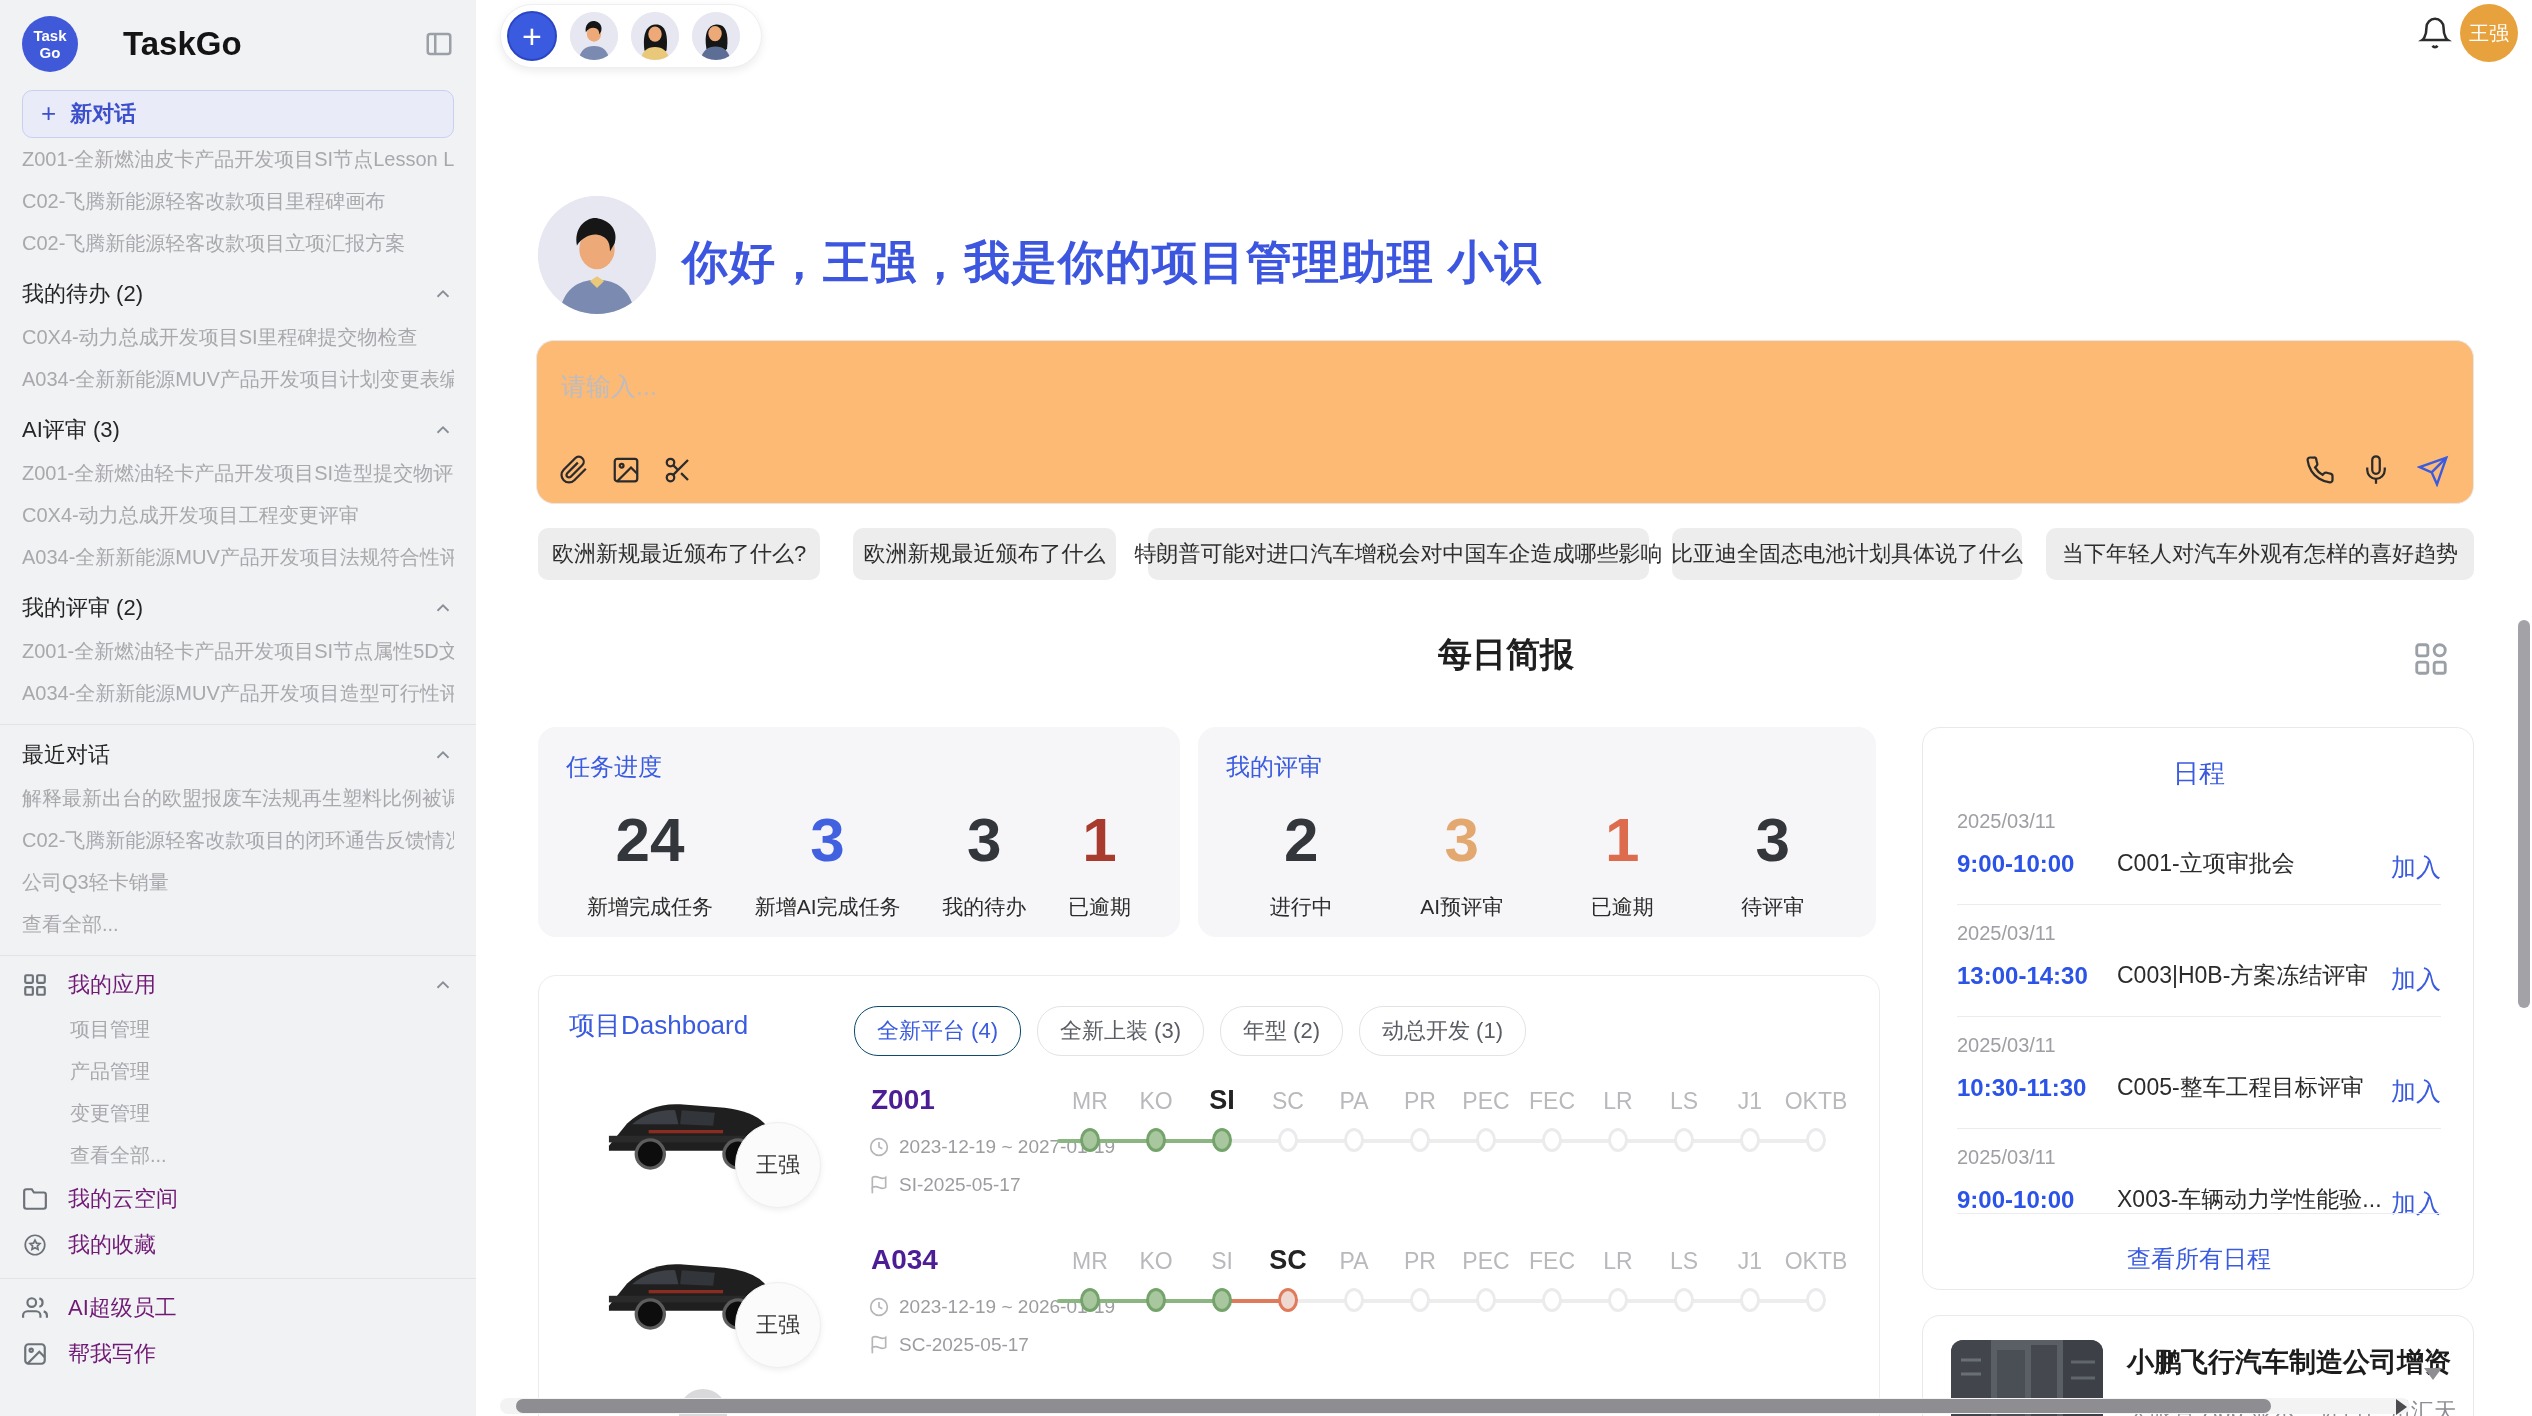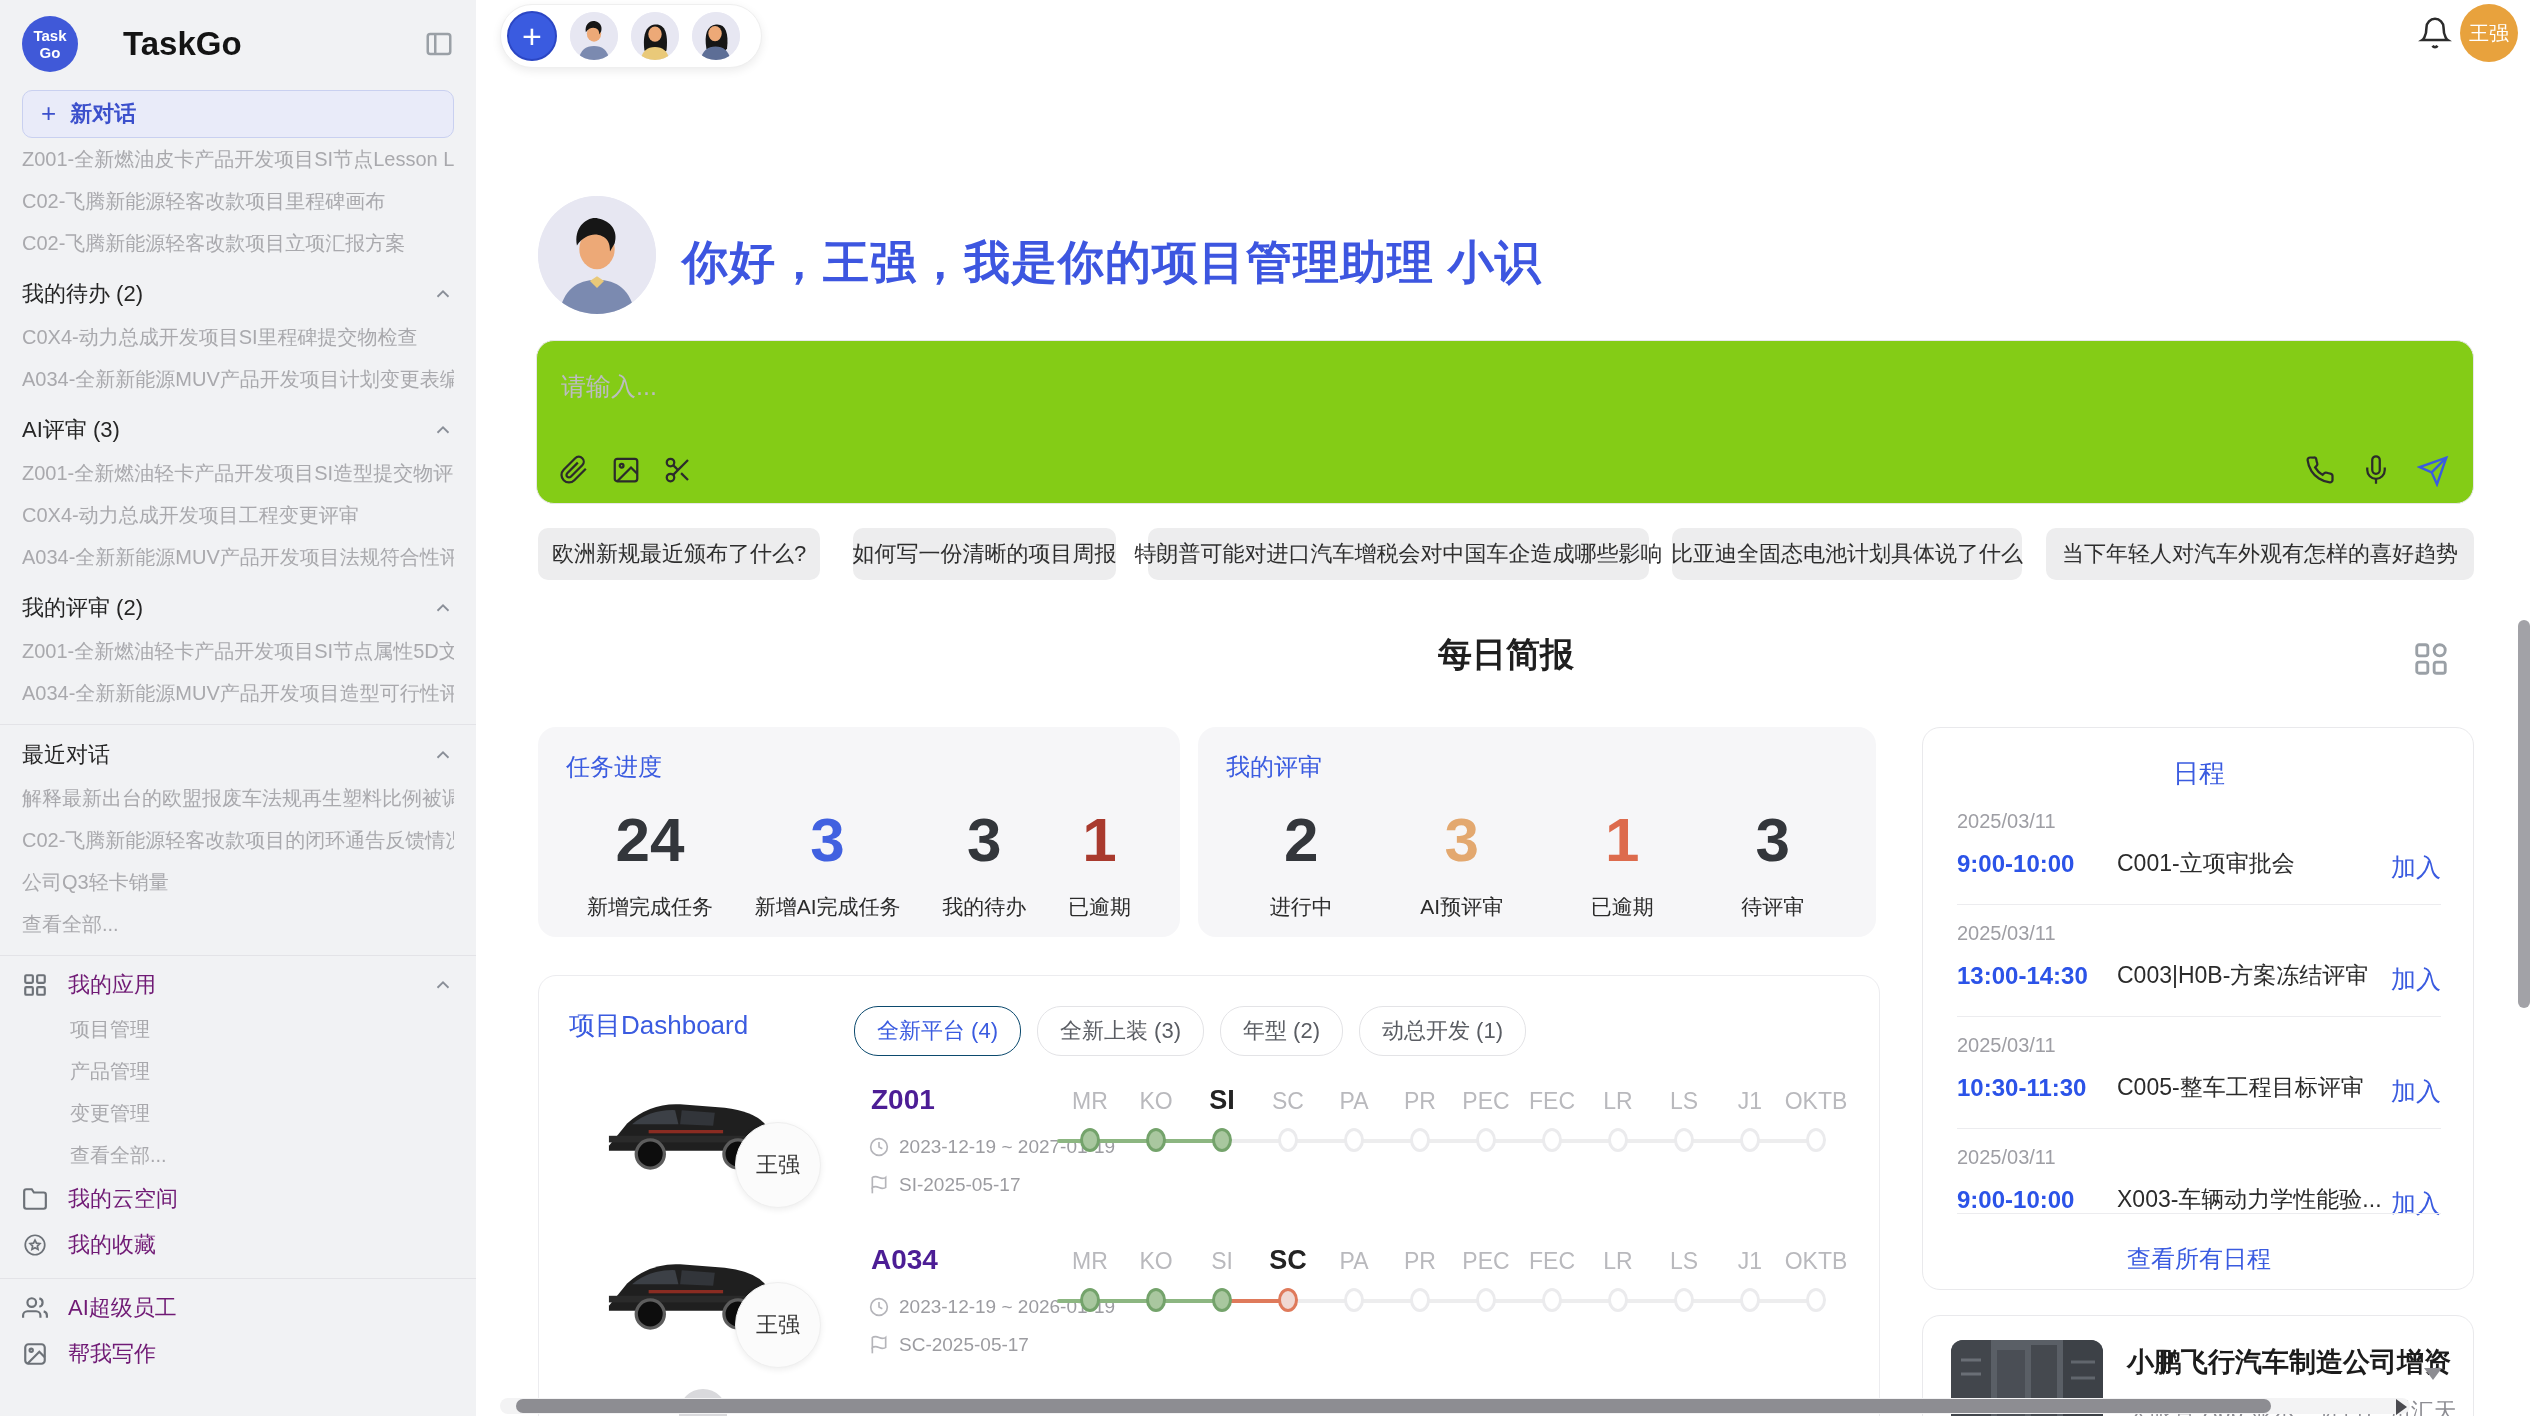--- a/index.html
+++ b/index.html
@@ -30,21 +30,21 @@
   .pill .addbtn{width:50px;height:50px;border-radius:50%;background:#3a5be0;color:#fff;display:flex;align-items:center;justify-content:center;font-size:34px;font-weight:300;border:2px solid #2b46c4;box-sizing:border-box;cursor:pointer;}
   .pav{width:48px;height:48px;border-radius:50%;overflow:hidden;margin-left:13px;cursor:pointer;background:#e7e7f2;}
   .bell{position:absolute;left:2418px;top:16px;width:34px;height:34px;color:#2b2b2b;cursor:pointer;}
   .user-badge{position:absolute;left:2460px;top:4px;width:58px;height:58px;border-radius:50%;background:#e8a23d;color:#fff;display:flex;align-items:center;justify-content:center;font-size:20px;cursor:pointer;}
 
   
   .greet-avatar{position:absolute;left:538px;top:196px;width:118px;height:118px;border-radius:50%;overflow:hidden;background:#e7e7f2;}
   .greet-text{position:absolute;left:682px;top:232px;font-size:46px;font-weight:bold;color:#3d56e0;letter-spacing:1px;}
 
   
-  .composer{position:absolute;left:536px;top:340px;width:1938px;height:164px;border:1px solid #e7e7ea;border-radius:18px;background:#84cc16;box-sizing:border-box;}
+  .composer{position:absolute;left:536px;top:340px;width:1938px;height:164px;border:1px solid #e7e7ea;border-radius:18px;background:#fdba74;box-sizing:border-box;}
   .composer input{position:absolute;left:22px;top:22px;width:1400px;height:44px;border:none;outline:none;font-size:25px;color:#333;background:transparent;font-family:inherit;}
   .composer input::placeholder{color:#bcbcc2;}
   .c-icons-left{position:absolute;left:22px;bottom:18px;display:flex;gap:22px;color:#2b2b2b;}
   .c-icons-right{position:absolute;right:26px;bottom:18px;display:flex;gap:26px;color:#2b2b2b;align-items:center;}
   .cico{width:30px;height:30px;cursor:pointer;}
   .send{color:#3a5be0;}
 
   
   .chip{position:absolute;top:528px;height:52px;background:#ededee;border-radius:10px;display:flex;align-items:center;justify-content:center;font-size:22px;color:#2e2e2e;padding:0 26px;box-sizing:border-box;cursor:pointer;white-space:nowrap;}
 
@@ -343,21 +343,21 @@
       <span class="cico send">
           <svg width="32" height="32" viewBox="0 0 24 24" fill="none" stroke="currentColor" stroke-width="1.8">
             <path d="M22 2L11 13"></path>
             <path d="M22 2l-7 20-4-9-9-4 20-7z"></path>
           </svg>
         </span>
     </div>
   </div>
 
   <div class="chip" style="left:538px;width:282px;">欧洲新规最近颁布了什么?</div>
-  <div class="chip" style="left:853px;width:263px;">如何写一份清晰的项目周报</div>
+  <div class="chip" style="left:853px;width:263px;">欧洲新规最近颁布了什么</div>
   <div class="chip" style="left:1148px;width:501px;">特朗普可能对进口汽车增税会对中国车企造成哪些影响</div>
   <div class="chip" style="left:1672px;width:350px;font-family:Liberation Mono, monospace;">比亚迪全固态电池计划具体说了什么</div>
   <div class="chip" style="left:2046px;width:428px;">当下年轻人对汽车外观有怎样的喜好趋势</div>
 
   <div class="brief-title">每日简报</div>
   <span class="brief-grid-ico">
     <svg width="38" height="38" viewBox="0 0 24 24" fill="none" stroke="currentColor" stroke-width="1.8">
         <rect x="3" y="3" width="7" height="7" rx="1.5"></rect>
         <circle cx="17.5" cy="6.5" r="3.5"></circle>
         <rect x="3" y="14" width="7" height="7" rx="1.5"></rect>

